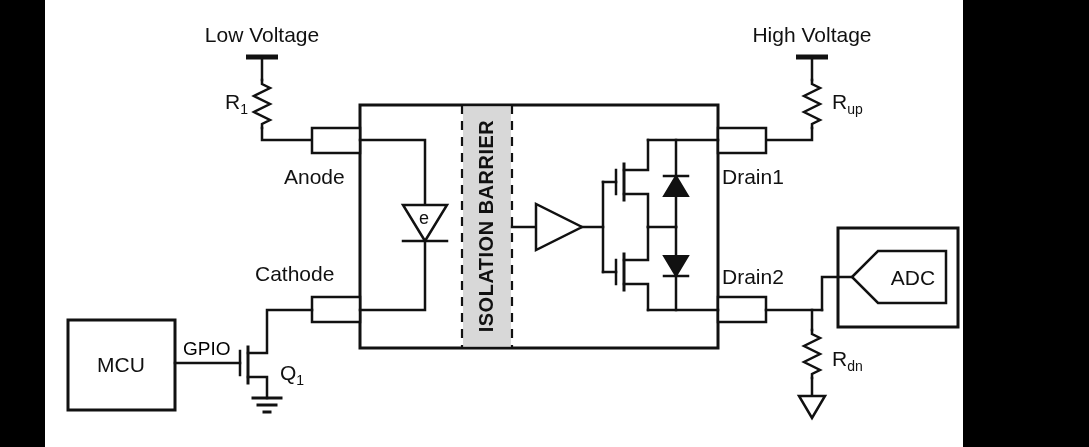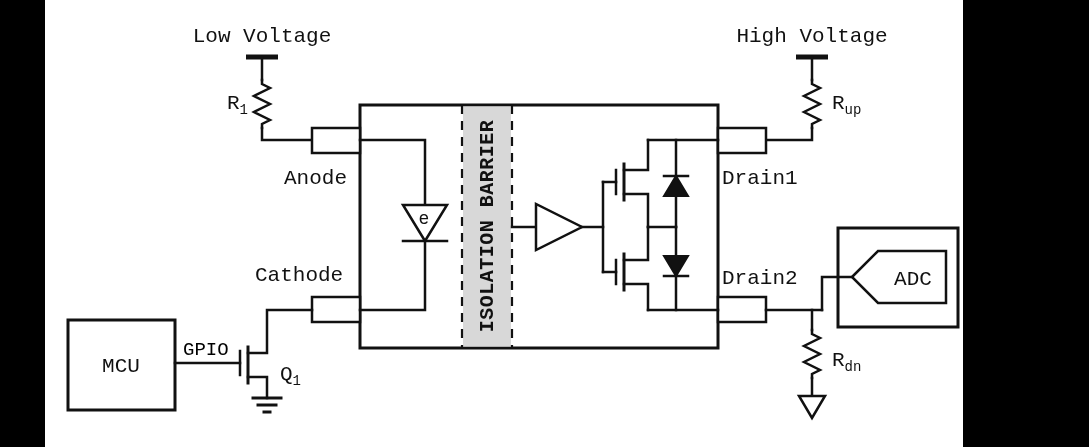--- a/index.html
+++ b/index.html
@@ -1,21 +1,21 @@
 <!DOCTYPE html>
 <html><head>
 <meta charset="utf-8">
 <style>
   html,body{margin:0;padding:0;background:#ffffff;}
   .stage{
     position:relative;
     width:1089px;height:447px;
     background:#ffffff;
     overflow:hidden;
-    font-family:Liberation Mono, monospace;
+    font-family:Liberation Sans, sans-serif;
   }
   svg{display:block;}
   .wire{stroke:#111111;stroke-width:2.5;fill:none;stroke-linecap:square;}
   .wide{stroke-width:3;}
   .rail{stroke:#111111;stroke-width:5;fill:none;}
   .box{stroke:#111111;stroke-width:3;fill:#ffffff;}
   .pin{stroke:#111111;stroke-width:2.5;fill:#ffffff;}
   .comp{stroke:#111111;stroke-width:2.5;fill:#ffffff;}
   .solid{stroke:#111111;stroke-width:2;fill:#111111;}
   .dash{stroke:#111111;stroke-width:2.2;fill:none;stroke-dasharray:9 7;}

